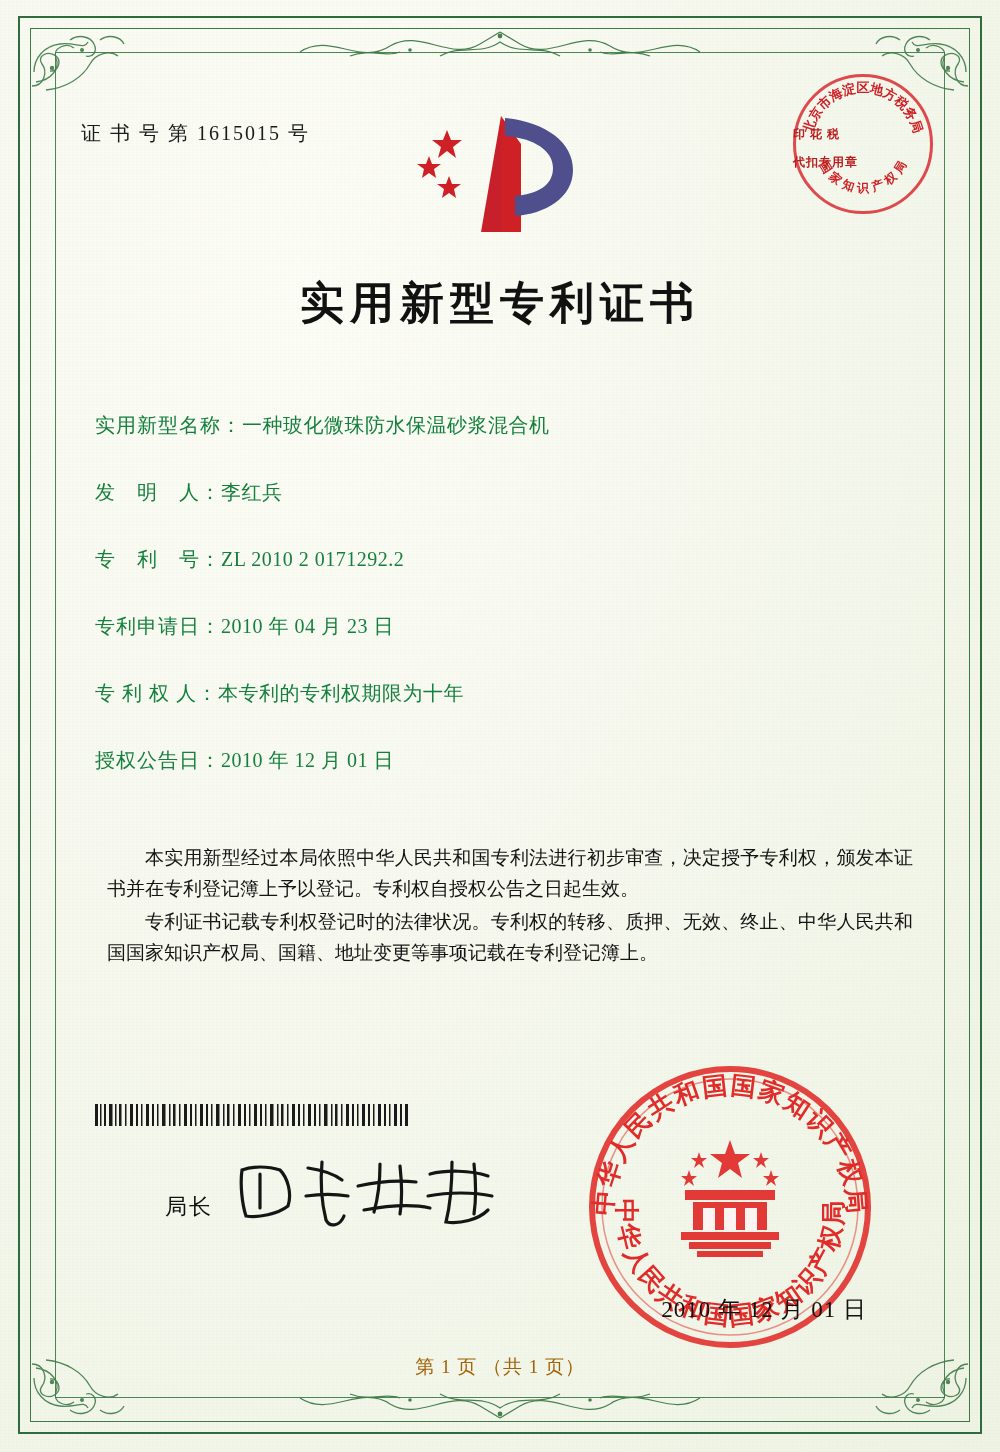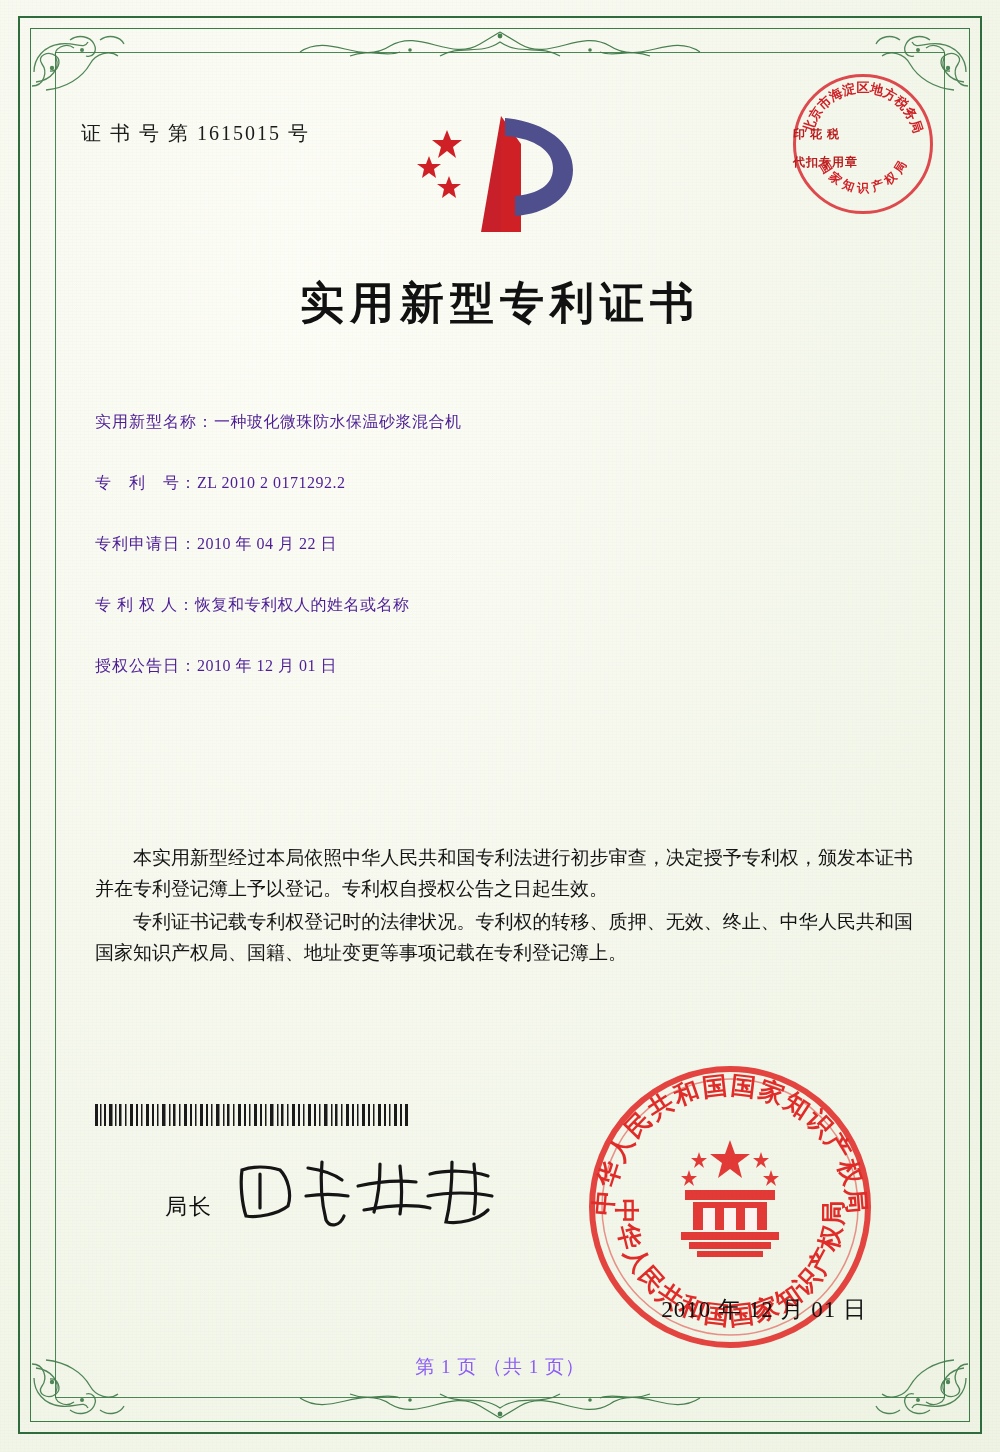--- a/index.html
+++ b/index.html
@@ -153,35 +153,35 @@
     font-family: "DejaVu Serif", "Liberation Serif", serif;
   }
 
   .fields {
     position: absolute;
     left: 40px;
     right: 30px;
     top: 360px;
   }
   .field {
-    font-size: 16px;
-    color: #4c1d95;
+    font-size: 20px;
+    color: #15803d;
     margin-bottom: 40px;
     white-space: nowrap;
   }
   .field .lbl {
     letter-spacing: 1px;
   }
   .field .val {
     letter-spacing: 0.5px;
   }
 
   .paragraphs {
     position: absolute;
-    left: 40px;
+    left: 52px;
     right: 32px;
     top: 790px;
     font-size: 19px;
     line-height: 31px;
     color: #141414;
     text-align: justify;
   }
   .paragraphs p {
     margin: 0 0 2px 0;
     text-indent: 38px;
@@ -230,21 +230,21 @@
     letter-spacing: 1px;
     color: #111;
   }
 
   .footer {
     position: absolute;
     left: 0; right: 0;
     bottom: 18px;
     text-align: center;
     font-size: 19px;
-    color: #8b5cf6;
+    color: #a16207;
     letter-spacing: 1px;
   }
 </style>
 </head>
 <body>
 
 <div class="page">
   <div class="paper-bg"></div>
   <div class="paper-noise"></div>
 
@@ -361,27 +361,30 @@
       <div class="mid-line mid2">代扣专用章</div>
     </div>
 
     <div class="title">实用新型专利证书</div>
 
     <div class="fields">
       <div class="field">
         <span class="lbl">实用新型名称：</span><span class="val">一种玻化微珠防水保温砂浆混合机</span>
       </div>
       <div class="field">
+        <span class="lbl">发　明　人：</span><span class="val">李红兵</span>
+      </div>
+      <div class="field">
         <span class="lbl">专　利　号：</span><span class="val">ZL 2010 2 0171292.2</span>
       </div>
       <div class="field">
-        <span class="lbl">专利申请日：</span><span class="val">2010 年 04 月 22 日</span>
+        <span class="lbl">专利申请日：</span><span class="val">2010 年 04 月 23 日</span>
       </div>
       <div class="field">
-        <span class="lbl">专 利 权 人：</span><span class="val">恢复和专利权人的姓名或名称</span>
+        <span class="lbl">专 利 权 人：</span><span class="val">本专利的专利权期限为十年</span>
       </div>
       <div class="field">
         <span class="lbl">授权公告日：</span><span class="val">2010 年 12 月 01 日</span>
       </div>
     </div>
 
     <div class="paragraphs">
       <p>本实用新型经过本局依照中华人民共和国专利法进行初步审查，决定授予专利权，颁发本证书并在专利登记簿上予以登记。专利权自授权公告之日起生效。</p>
       <p>专利证书记载专利权登记时的法律状况。专利权的转移、质押、无效、终止、中华人民共和国国家知识产权局、国籍、地址变更等事项记载在专利登记簿上。</p>
     </div>

